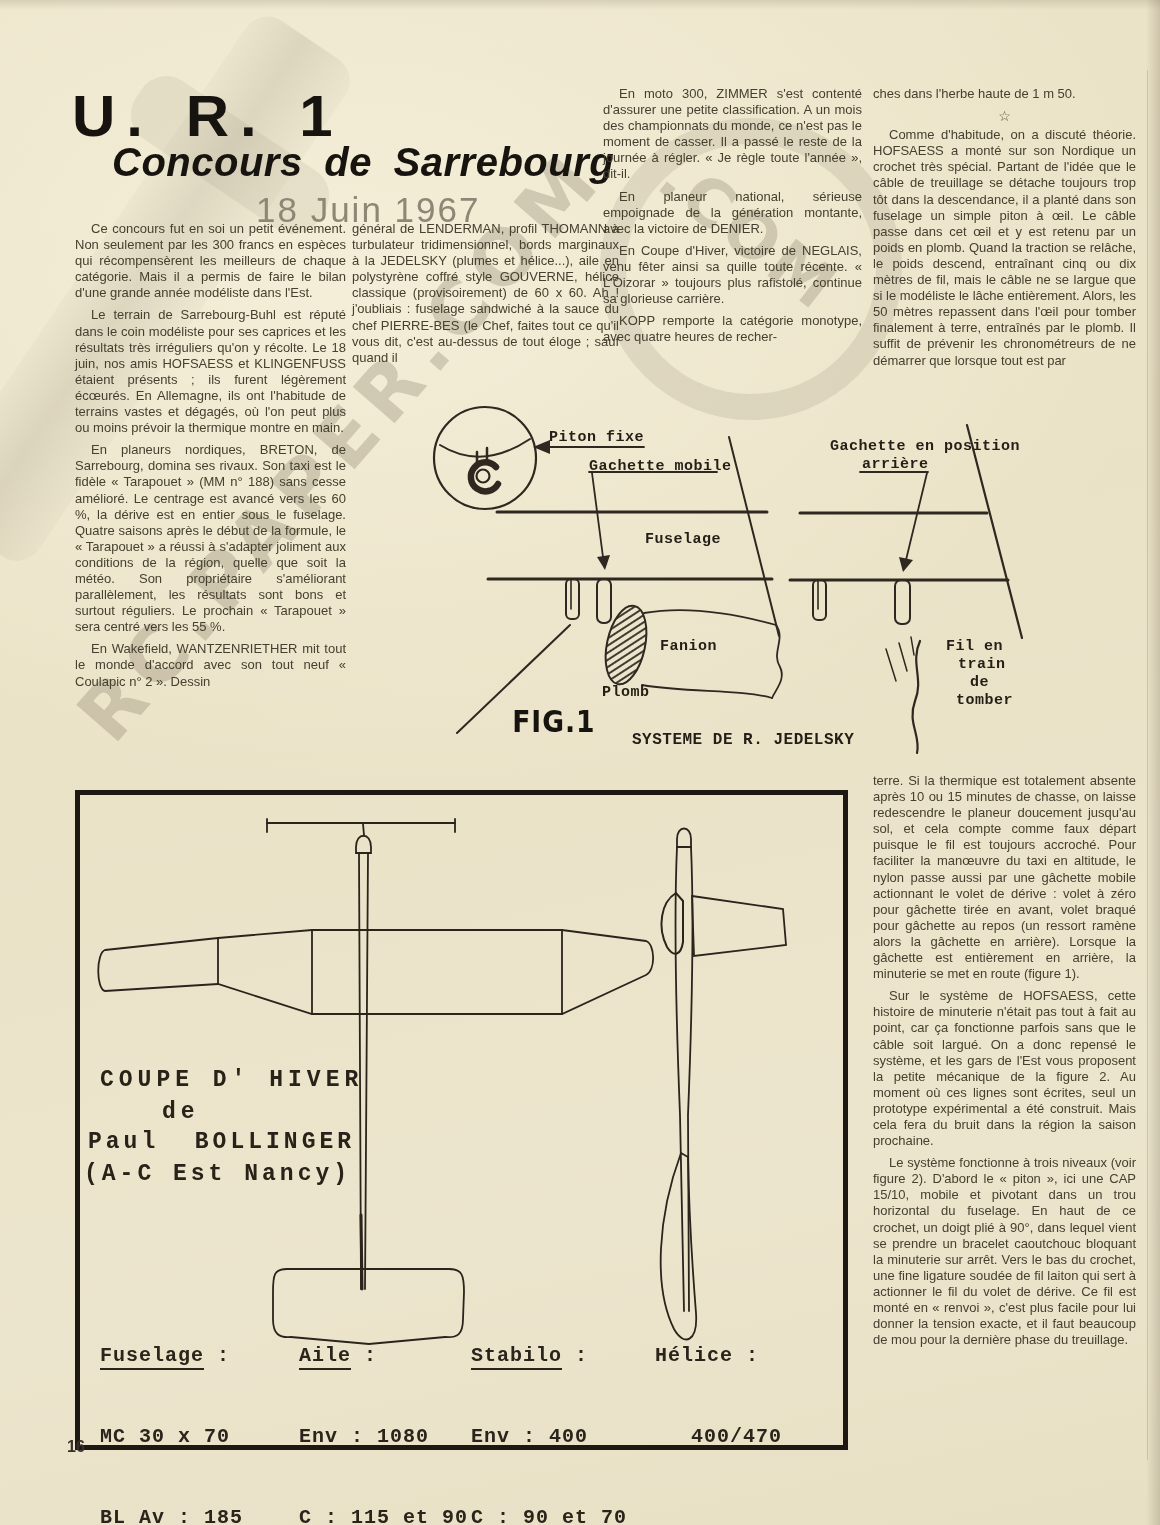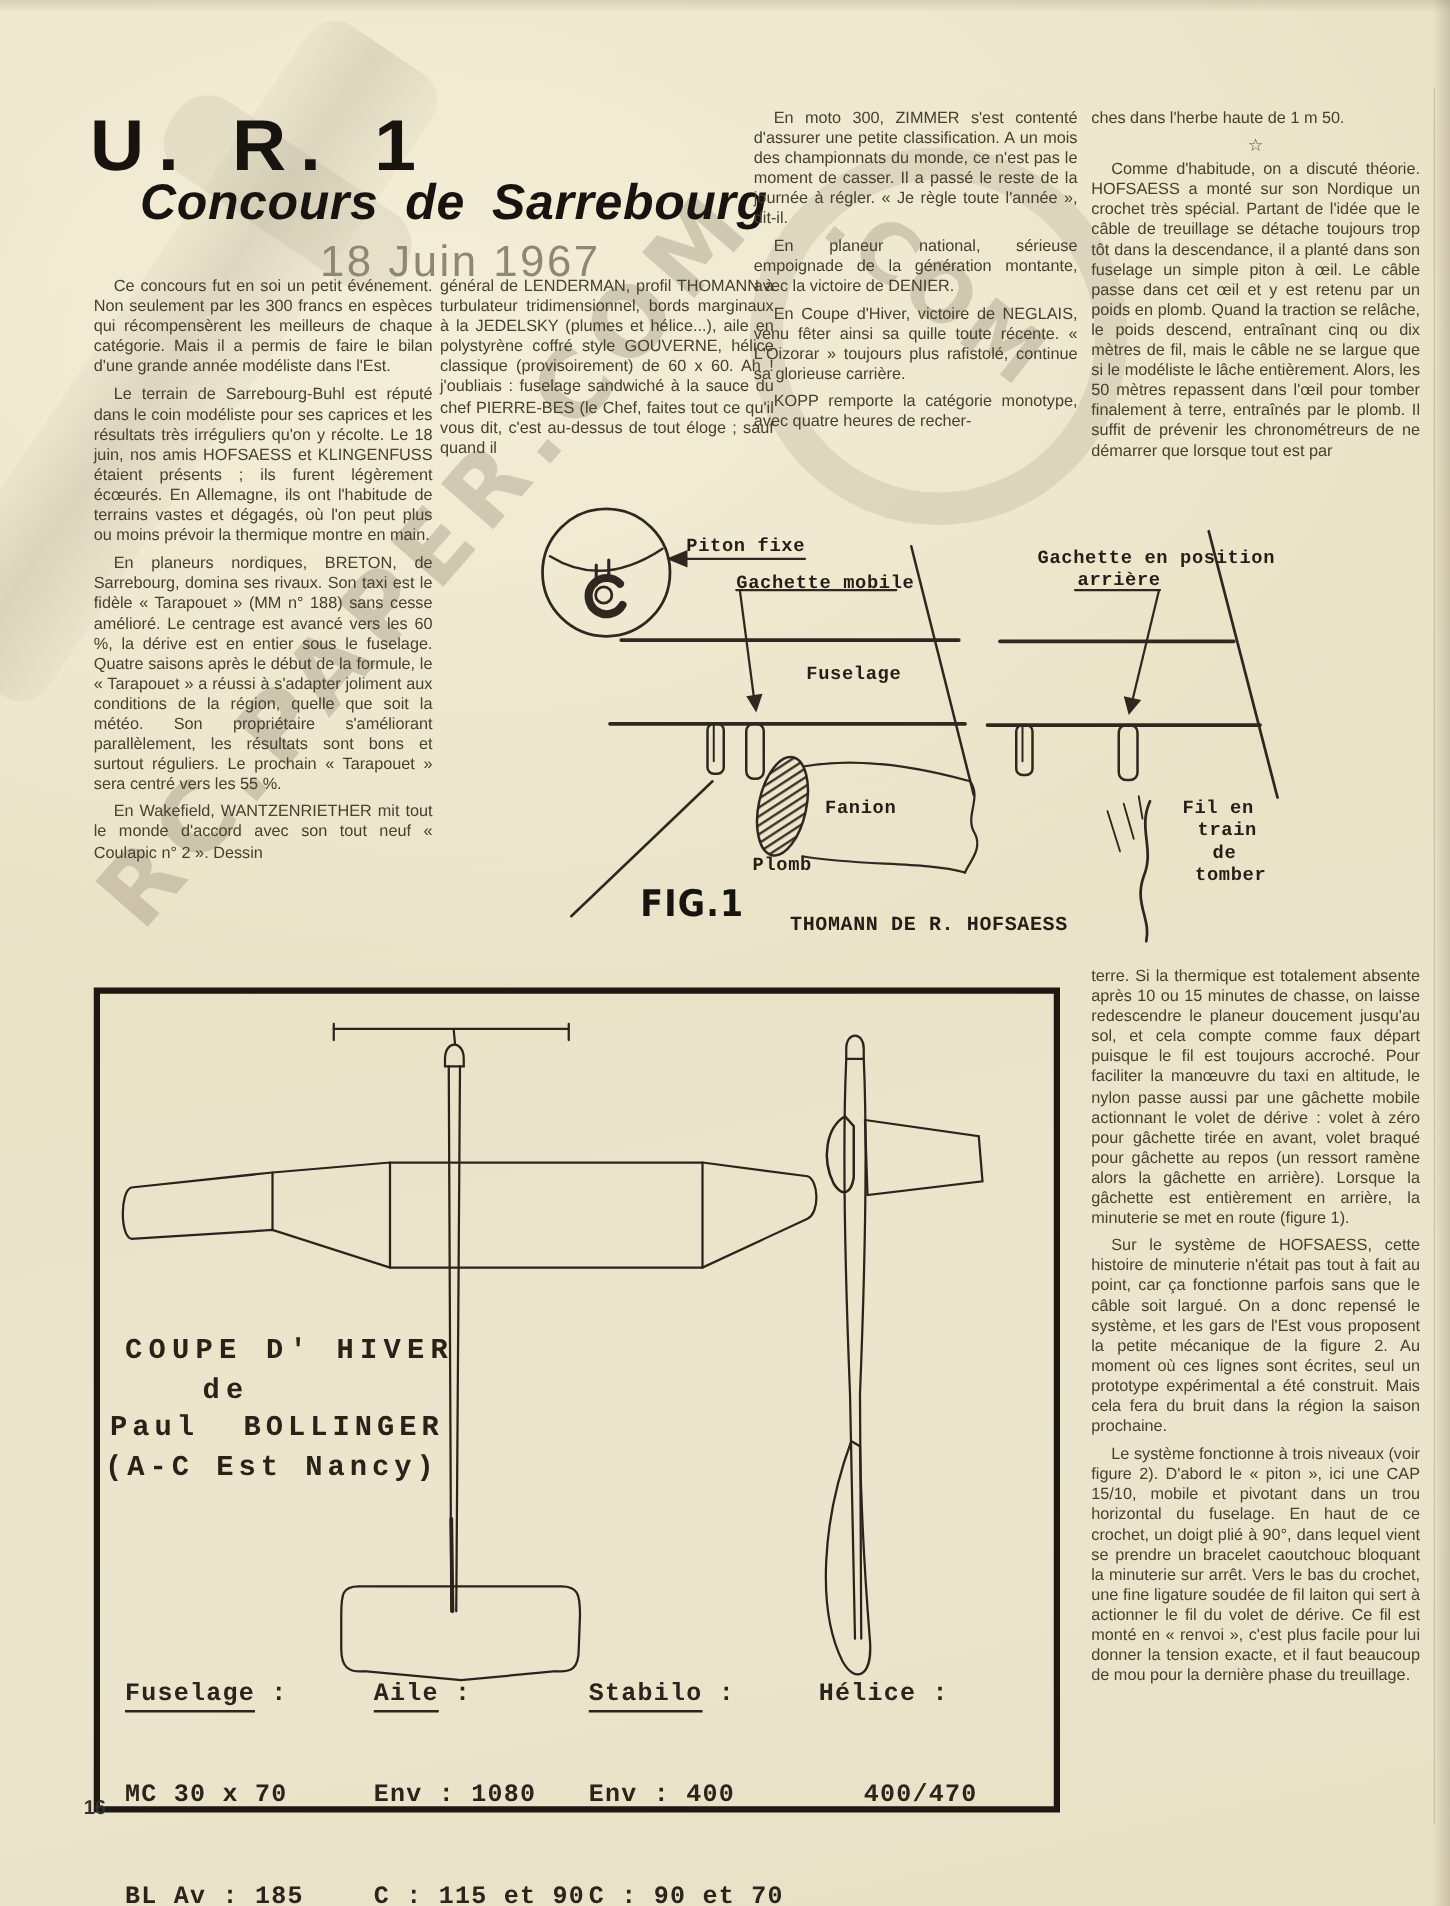--- a/index.html
+++ b/index.html
@@ -169,21 +169,21 @@
       <path d="M 466,254 L 476,286 M 479,248 L 487,276 M 491,242 L 494,260" stroke-width="1.5"></path>
     </g>
   </svg>
 
   <div class="fig-label" style="left:549px;top:429px">Piton fixe</div>
   <div class="fig-label" style="left:589px;top:458px">Gachette mobile</div>
   <div class="fig-label" style="left:645px;top:531px">Fuselage</div>
   <div class="fig-label" style="left:660px;top:638px">Fanion</div>
   <div class="fig-label" style="left:602px;top:684px">Plomb</div>
   <div class="fig-caption" style="left:510px;top:706px">FIG.1</div>
-  <div class="fig-label" style="left:632px;top:731px;font-size:16px">THOMANN DE R. HOFSAESS</div>
+  <div class="fig-label" style="left:632px;top:731px;font-size:16px">SYSTEME DE R. JEDELSKY</div>
   <div class="fig-label" style="left:830px;top:438px">Gachette en position</div>
   <div class="fig-label" style="left:862px;top:456px">arrière</div>
   <div class="fig-label" style="left:946px;top:638px">Fil en</div>
   <div class="fig-label" style="left:958px;top:656px">train</div>
   <div class="fig-label" style="left:970px;top:674px">de</div>
   <div class="fig-label" style="left:956px;top:692px">tomber</div>
 
   <div class="plan-box">
     <svg width="763" height="650" viewBox="0 0 763 650">
       <g stroke="#2a241d" fill="none" stroke-linecap="round" stroke-width="1.8">

